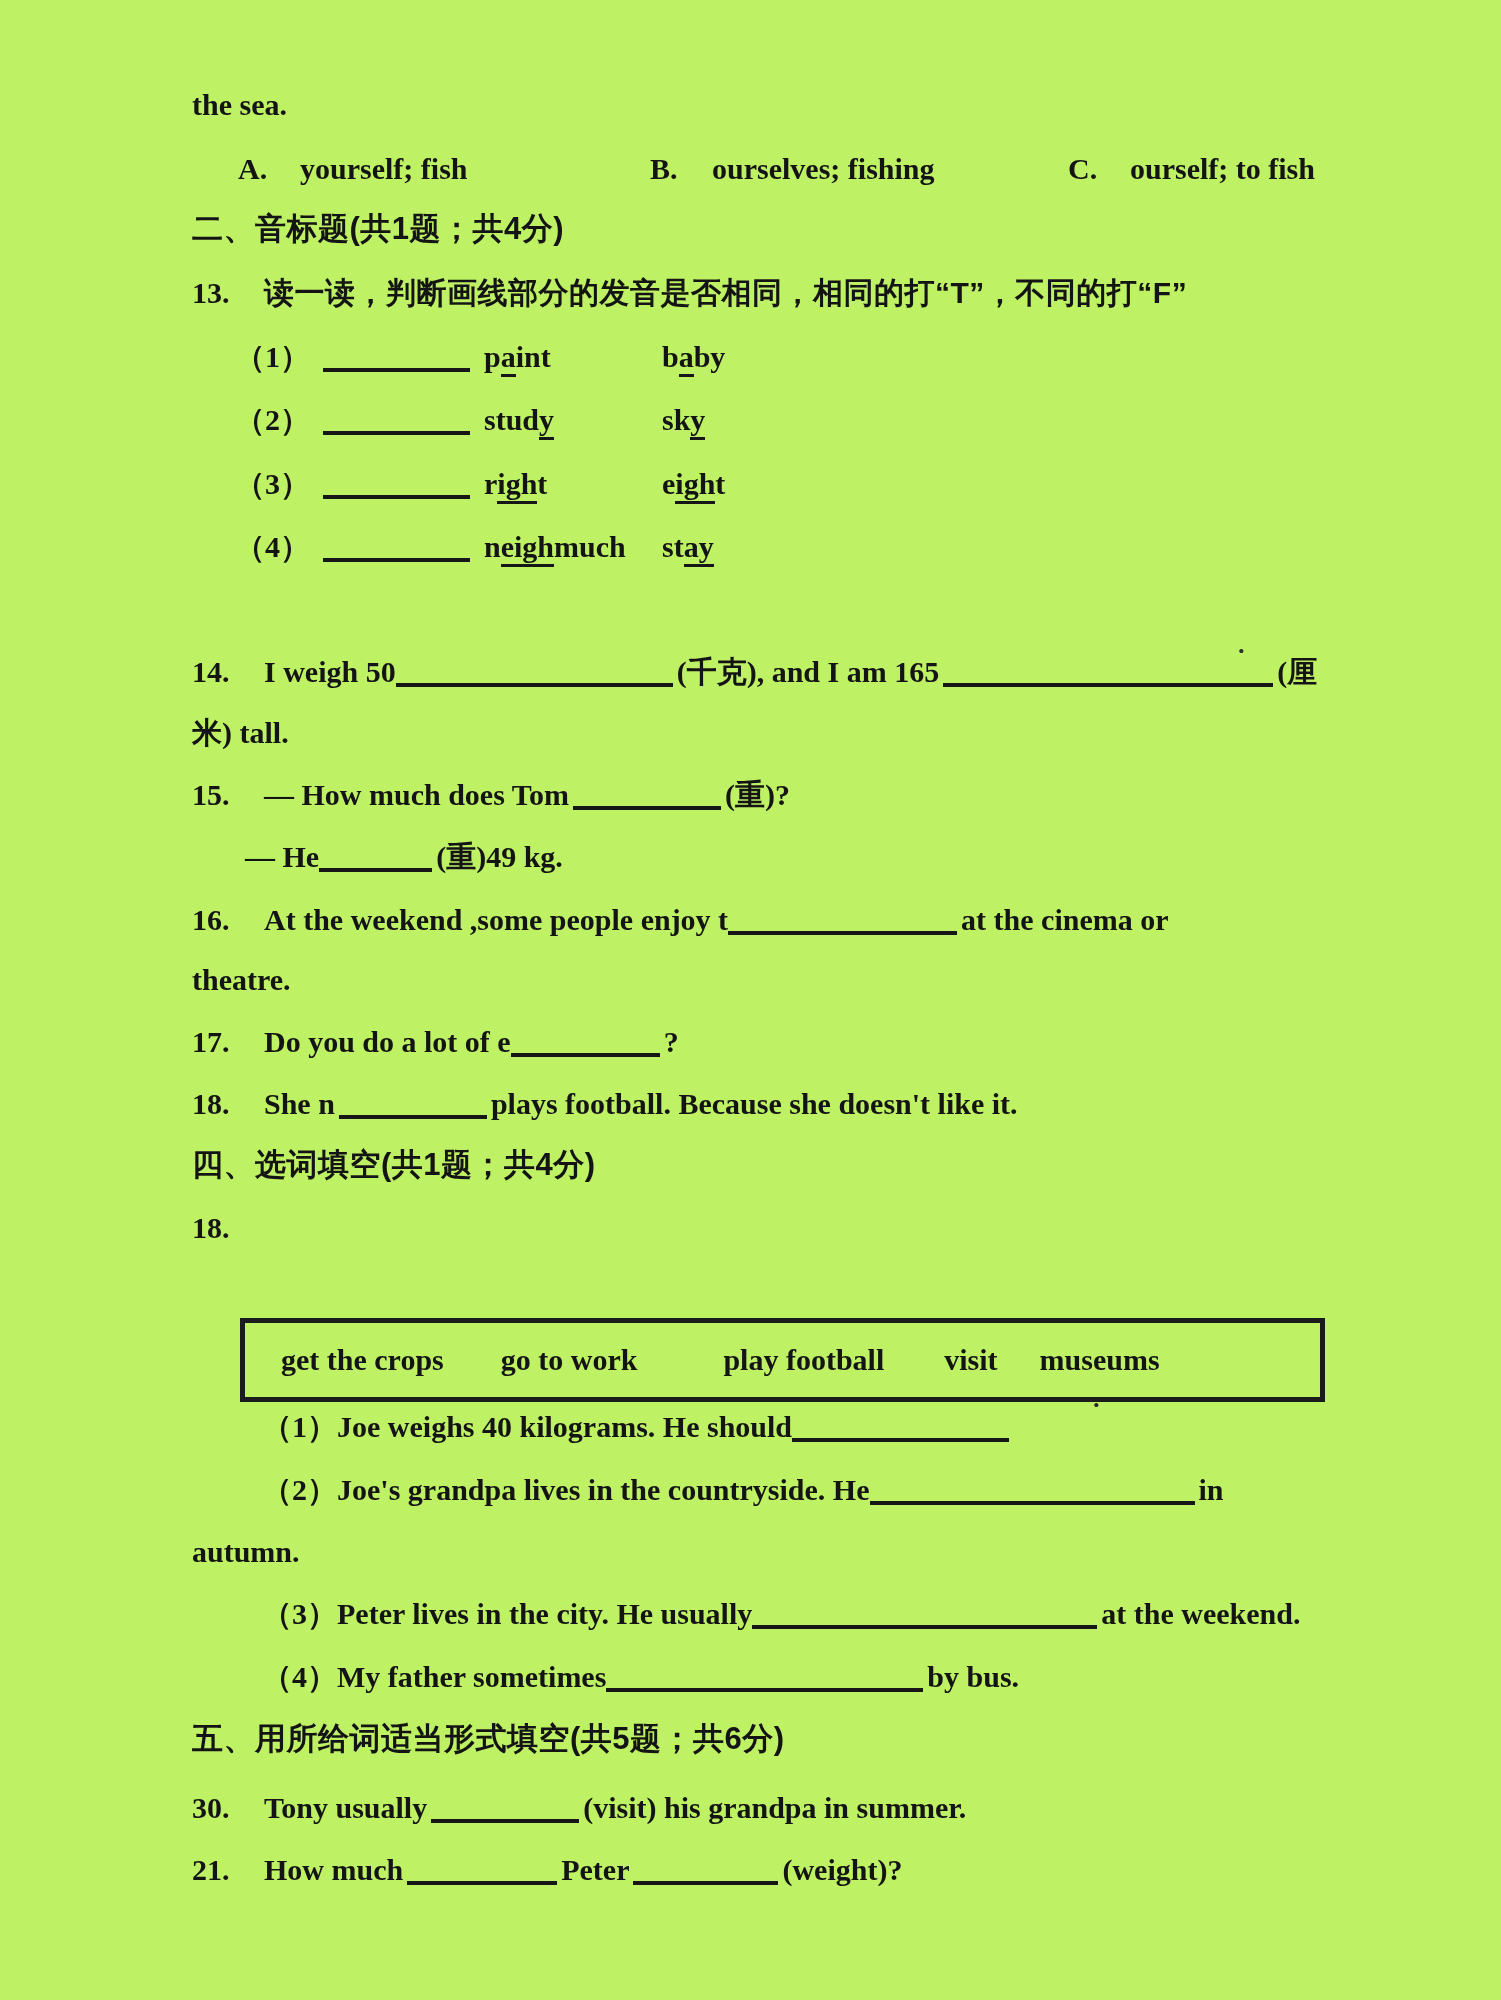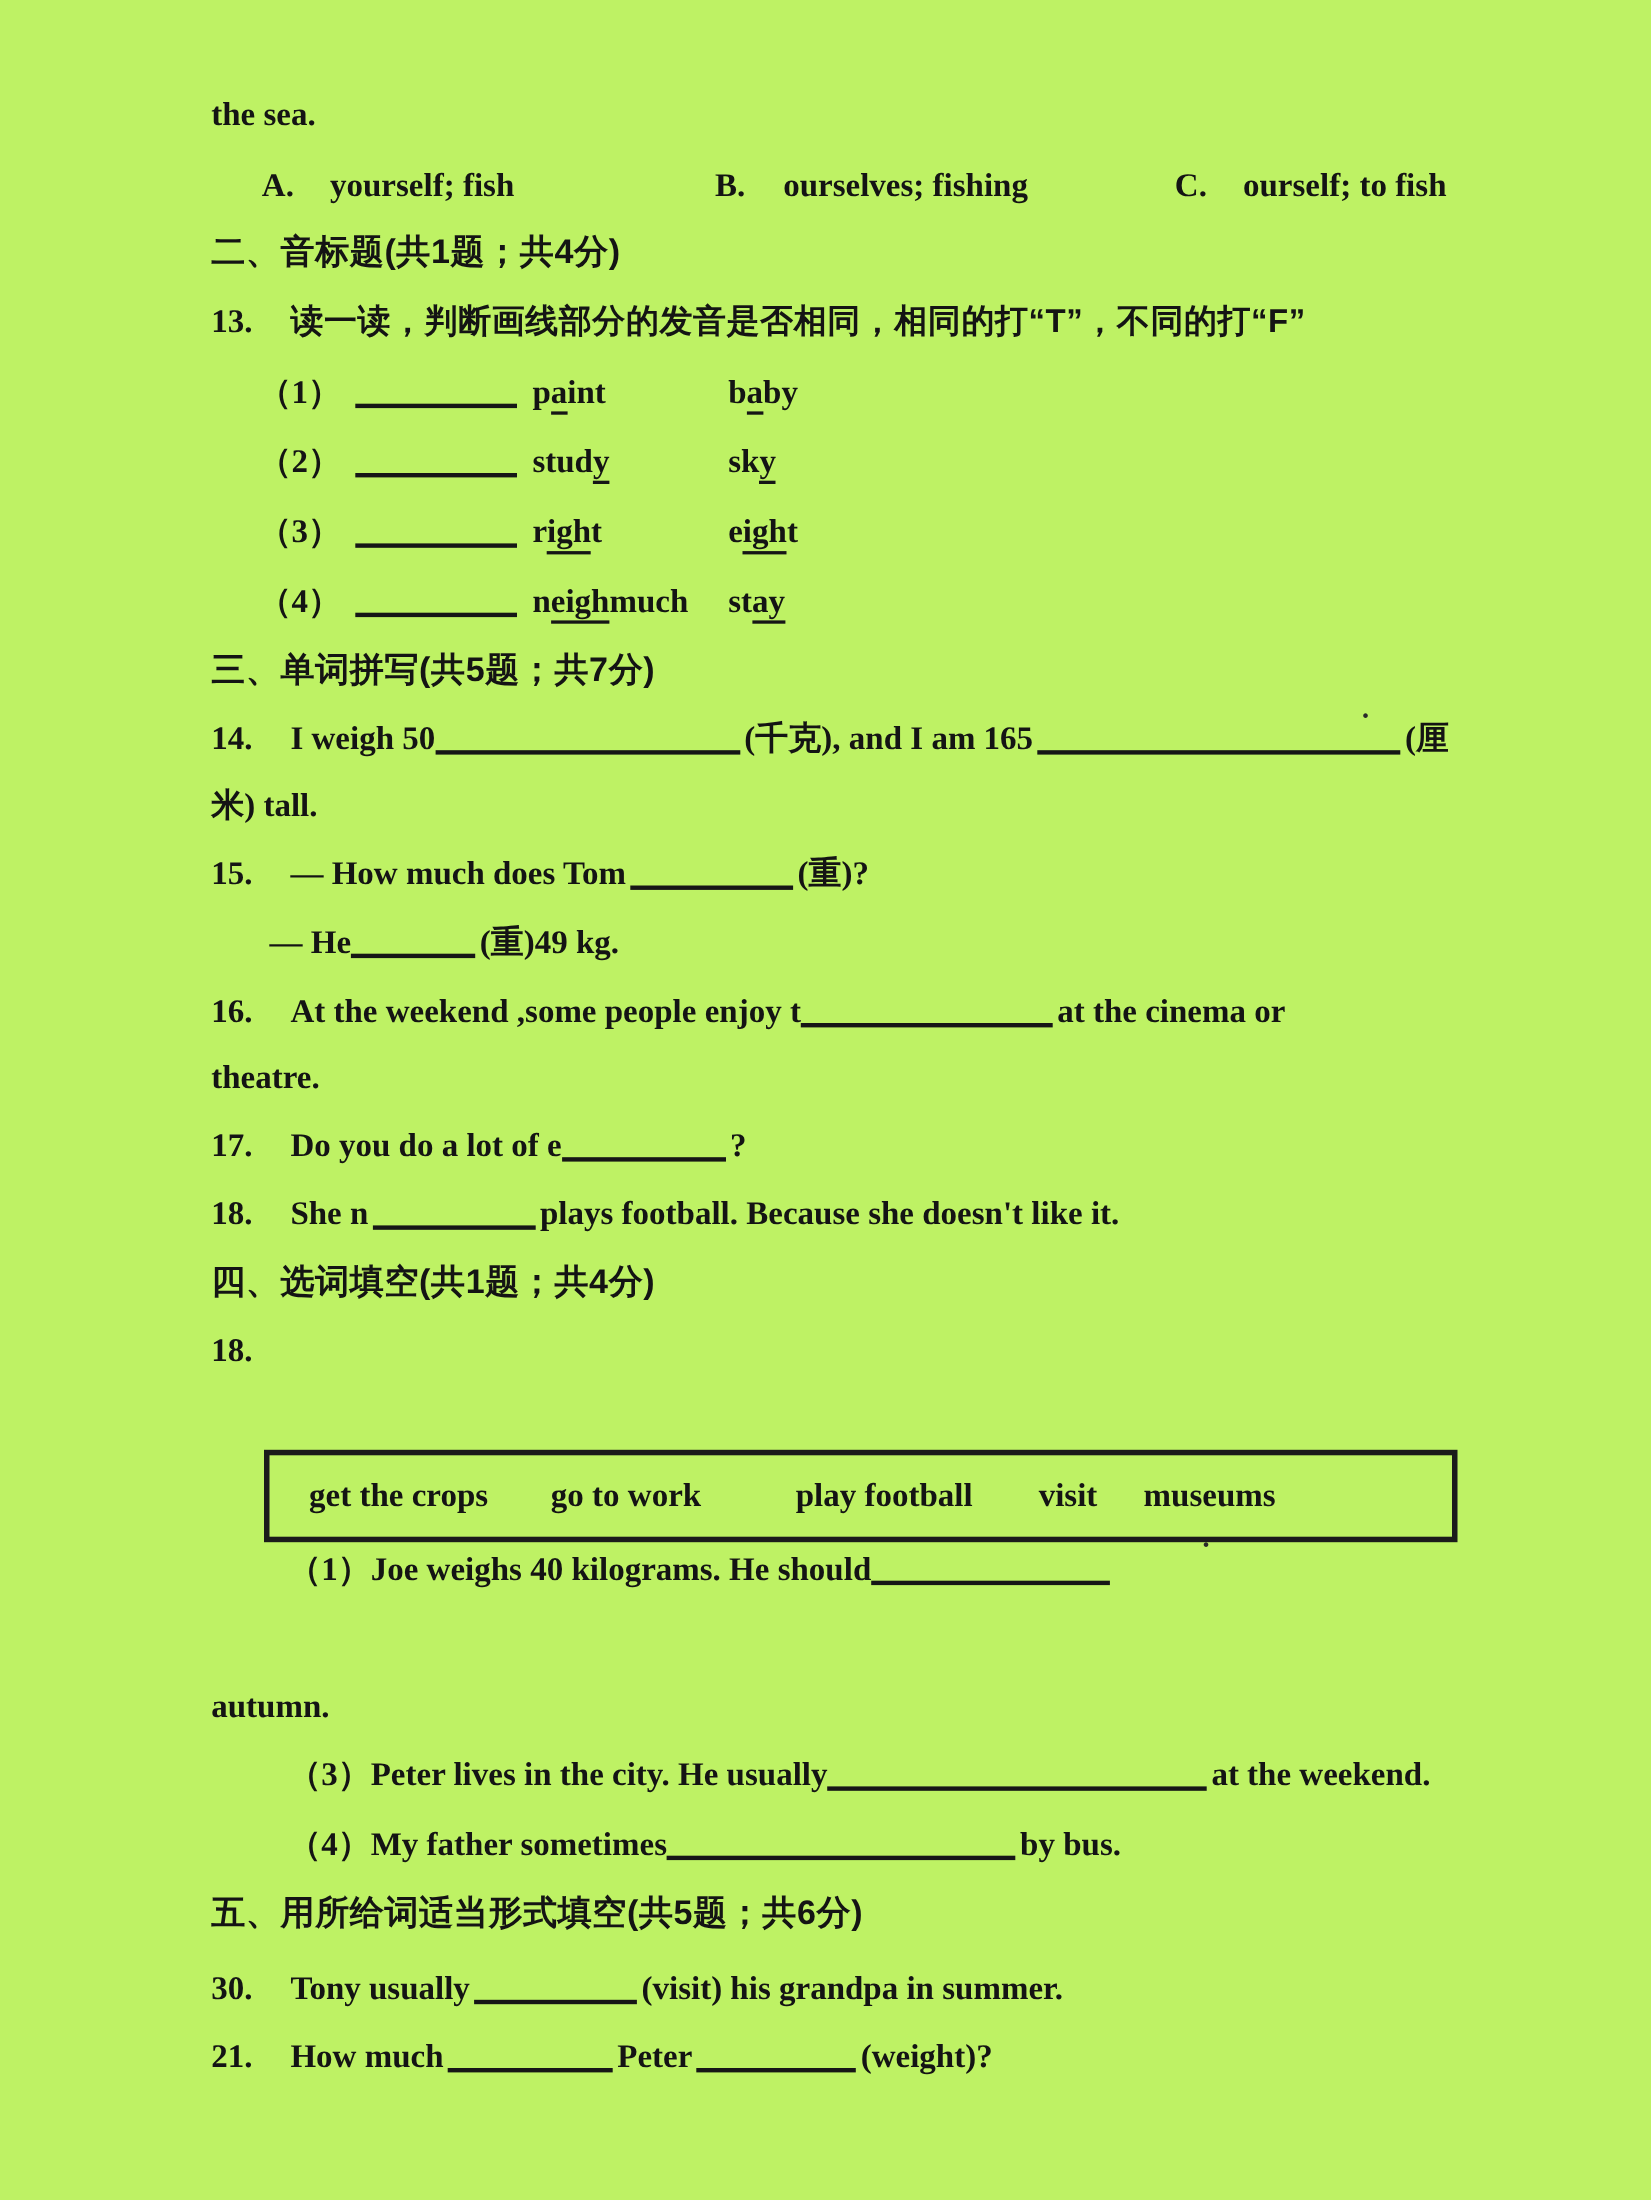--- a/index.html
+++ b/index.html
@@ -55,21 +55,20 @@
   <div class="qline" style="left:235px;top:401px">
     <span class="pnum">（2）</span><span class="blank" style="width:147px"></span><span class="w1"><span>stud</span><span class="ul">y</span><span></span></span><span class="w2"><span>sk</span><span class="ul">y</span><span></span></span>
   </div>
   <div class="qline" style="left:235px;top:465px">
     <span class="pnum">（3）</span><span class="blank" style="width:147px"></span><span class="w1"><span>r</span><span class="ul">igh</span><span>t</span></span><span class="w2"><span>e</span><span class="ul">igh</span><span>t</span></span>
   </div>
   <div class="qline" style="left:235px;top:528px">
     <span class="pnum">（4）</span><span class="blank" style="width:147px"></span><span class="w1"><span>n</span><span class="ul">eigh</span><span>much</span></span><span class="w2"><span>st</span><span class="ul">ay</span><span></span></span>
   </div>
 
-  <div class="qline cn sec-title" style="left:192px;top:590px">三、单词拼写(共5题；共7分)</div>
 
   <div class="qline" style="left:192px;top:653px">
     <span class="qnum">14.</span><span>I weigh 50</span><span class="blank" style="width:277px;margin-left:0"></span><span>(千克), and I am 165</span><span class="blank" style="width:330px"></span><span>(厘</span>
   </div>
   <div class="qline" style="left:192px;top:714px">米) tall.</div>
 
   <div class="qline" style="left:192px;top:776px">
     <span class="qnum">15.</span><span>— How much does Tom</span><span class="blank" style="width:148px"></span><span>(重)?</span>
   </div>
   <div class="qline" style="left:245px;top:838px">
@@ -96,20 +95,23 @@
     <span class="wb" style="margin-right:57px">get the crops</span>
     <span class="wb" style="margin-right:86px">go to work</span>
     <span class="wb" style="margin-right:60px">play football</span>
     <span class="wb" style="margin-right:42px">visit</span>
     <span class="wb">museums</span>
   </div>
 
   <div class="qline" style="left:262px;top:1408px">
     <span>（1）</span><span>Joe weighs 40 kilograms. He should</span><span class="blank" style="width:217px;margin-left:0"></span><span></span>
   </div>
+  <div class="qline" style="left:262px;top:1471px">
+    <span>（2）</span><span>Joe's grandpa lives in the countryside. He</span><span class="blank" style="width:325px;margin-left:0"></span><span>in</span>
+  </div>
   <div class="qline" style="left:192px;top:1533px">autumn.</div>
   <div class="qline" style="left:262px;top:1595px">
     <span>（3）</span><span>Peter lives in the city. He usually</span><span class="blank" style="width:345px;margin-left:0"></span><span>at the weekend.</span>
   </div>
   <div class="qline" style="left:262px;top:1658px">
     <span>（4）</span><span>My father sometimes</span><span class="blank" style="width:317px;margin-left:0"></span><span>by bus.</span>
   </div>
 
   <div class="qline cn sec-title" style="left:192px;top:1720px">五、用所给词适当形式填空(共5题；共6分)</div>
 

